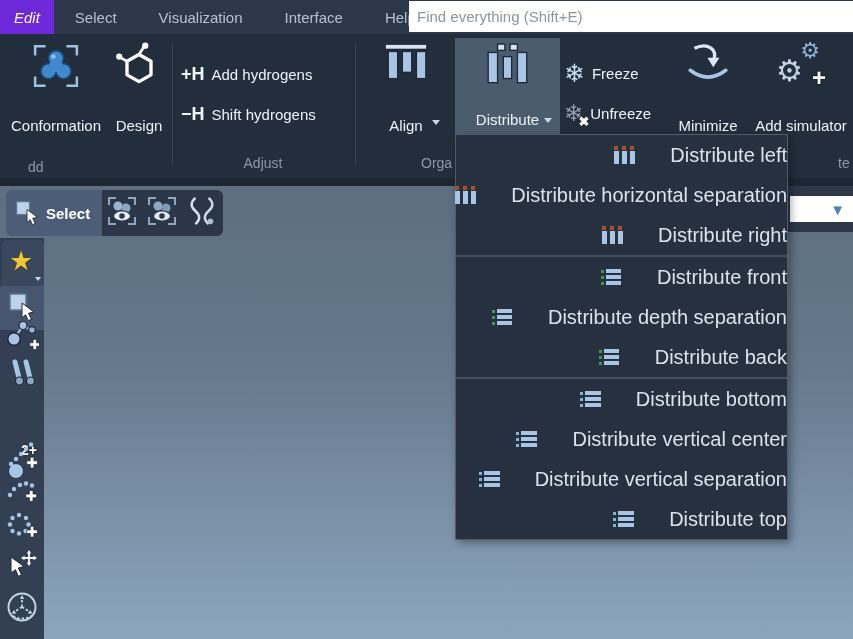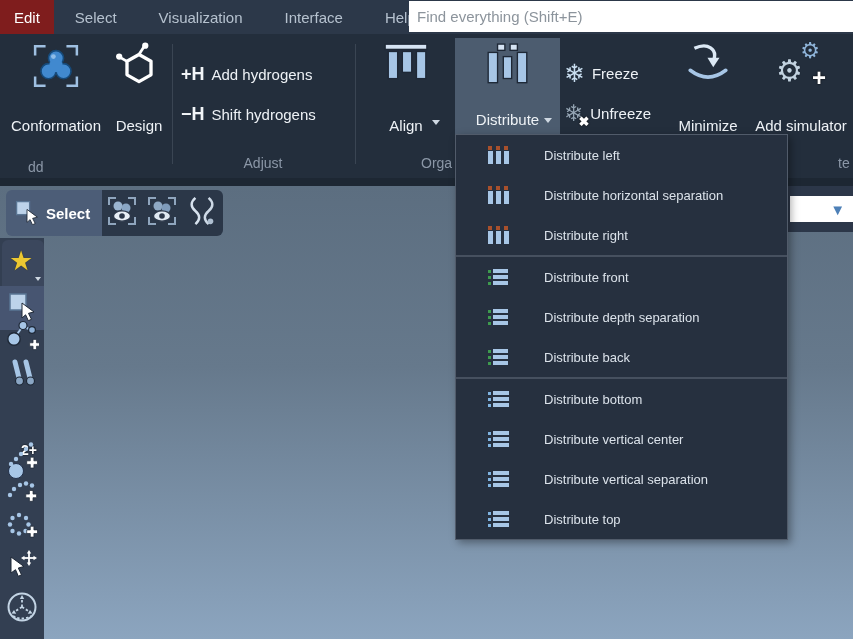--- a/index.html
+++ b/index.html
@@ -3,21 +3,21 @@
 <meta charset="utf-8">
 <style>
   * { margin:0; padding:0; box-sizing:border-box; }
   html,body { background:#1a222e; }
   body { font-family:"Liberation Sans", sans-serif; }
   .app { position:relative; width:853px; height:639px; overflow:hidden; background:#232e3c; }
 
   
   .menubar { position:absolute; left:0; top:0; width:853px; height:34px; background:#2c3849; display:flex; align-items:stretch; }
   .tab { display:flex; align-items:center; padding:0 21px; color:#b6c2cf; font-size:15px; cursor:default; }
-  .tab.active { background:#7f1d1d; color:#ffffff; padding:4px 14px; }
+  .tab.active { background:#6d28d9; color:#ffffff; padding:4px 14px;font-style:italic; }
   .search-wrap { position:absolute; left:409px; top:1px; width:444px; height:31px; background:#ffffff; }
   .search-wrap input { width:100%; height:100%; border:none; outline:none; background:transparent; font-family:"Liberation Sans",sans-serif; font-size:15px; color:#333; padding-left:8px; }
   .search-wrap input::placeholder { color:#8c949c; opacity:1; }
 
   
   .ribbon { position:absolute; left:0; top:34px; width:853px; height:144px; background:#232e3c; }
   .ribbon-edge { position:absolute; left:0; top:178px; width:853px; height:8px; background:#1d2733; }
   .rbtn { position:absolute; display:flex; flex-direction:column; align-items:center; justify-content:space-between; color:#eef2f6; font-size:15px; }
   .rbtn .lbl { white-space:nowrap; }
   .rrow { position:absolute; display:flex; align-items:center; gap:7px; color:#eef2f6; font-size:15px; white-space:nowrap; }
@@ -57,21 +57,21 @@
   .side-cell { position:absolute; left:0; width:44px; display:flex; align-items:center; justify-content:center; }
   .star-tile { left:2px; width:42px; height:46px; background:#3b475d; border-radius:6px 6px 0 0; position:relative; }
   .star-glyph { font-size:27px; color:#ecc832; line-height:1; text-shadow:0 0 1px #31300a; }
   .select-tile { background:#475571; }
   .ion-cell { position:relative; }
   .ion-txt { position:absolute; right:7px; top:2px; color:#fff; font-weight:bold; font-size:14px; text-shadow:0 0 2px #000; }
   .ion-ball { position:absolute; left:8px; bottom:5px; width:16px; height:16px; border-radius:50%; background:#a7c6e6; border:1.5px solid #22304a; }
 
   
   .menu { position:absolute; left:455px; top:134px; width:333px; background:#26303f; border:1px solid #515b6a; box-shadow:3px 3px 8px rgba(0,0,0,.35); }
-  .mi { height:40px; display:flex; align-items:center; padding-left:29px; color:#dbe2ea; font-size:13px; }
+  .mi { height:40px; display:flex; align-items:center; padding-left:29px; color:#dbe2ea; font-size:20px;justify-content:flex-end; }
   .mi .milabel { margin-left:33px; white-space:nowrap; }
   .msep { height:2px; background:#46505f; }
   .mico { position:relative; width:26px; height:22px; flex:0 0 26px; }
   .mico.h::before { content:""; position:absolute; left:3px; top:7px; width:5px; height:13px; background:#a7c6e6; box-shadow:8px 0 0 #a7c6e6,16px 0 0 #a7c6e6; }
   .mico.h::after  { content:""; position:absolute; left:3px; top:2px; width:4px; height:4px; background:#a8502c; box-shadow:8px 0 0 #a8502c,16px 0 0 #a8502c; }
   .mico.d::before { content:""; position:absolute; left:8px; top:3px; width:15px; height:4px; background:#a7c6e6; box-shadow:0 6px 0 #a7c6e6,0 12px 0 #a7c6e6; }
   .mico.d::after  { content:""; position:absolute; left:3px; top:4px; width:3px; height:3px; background:#3e9b4e; box-shadow:0 6px 0 #3e9b4e,0 12px 0 #3e9b4e; }
   .mico.v::before { content:""; position:absolute; left:8px; top:3px; width:16px; height:4px; background:#a7c6e6; box-shadow:0 6px 0 #a7c6e6,0 12px 0 #a7c6e6; }
   .mico.v::after  { content:""; position:absolute; left:3px; top:4px; width:3px; height:3px; background:#7fb3e0; box-shadow:0 6px 0 #7fb3e0,0 12px 0 #7fb3e0; }
 </style>

